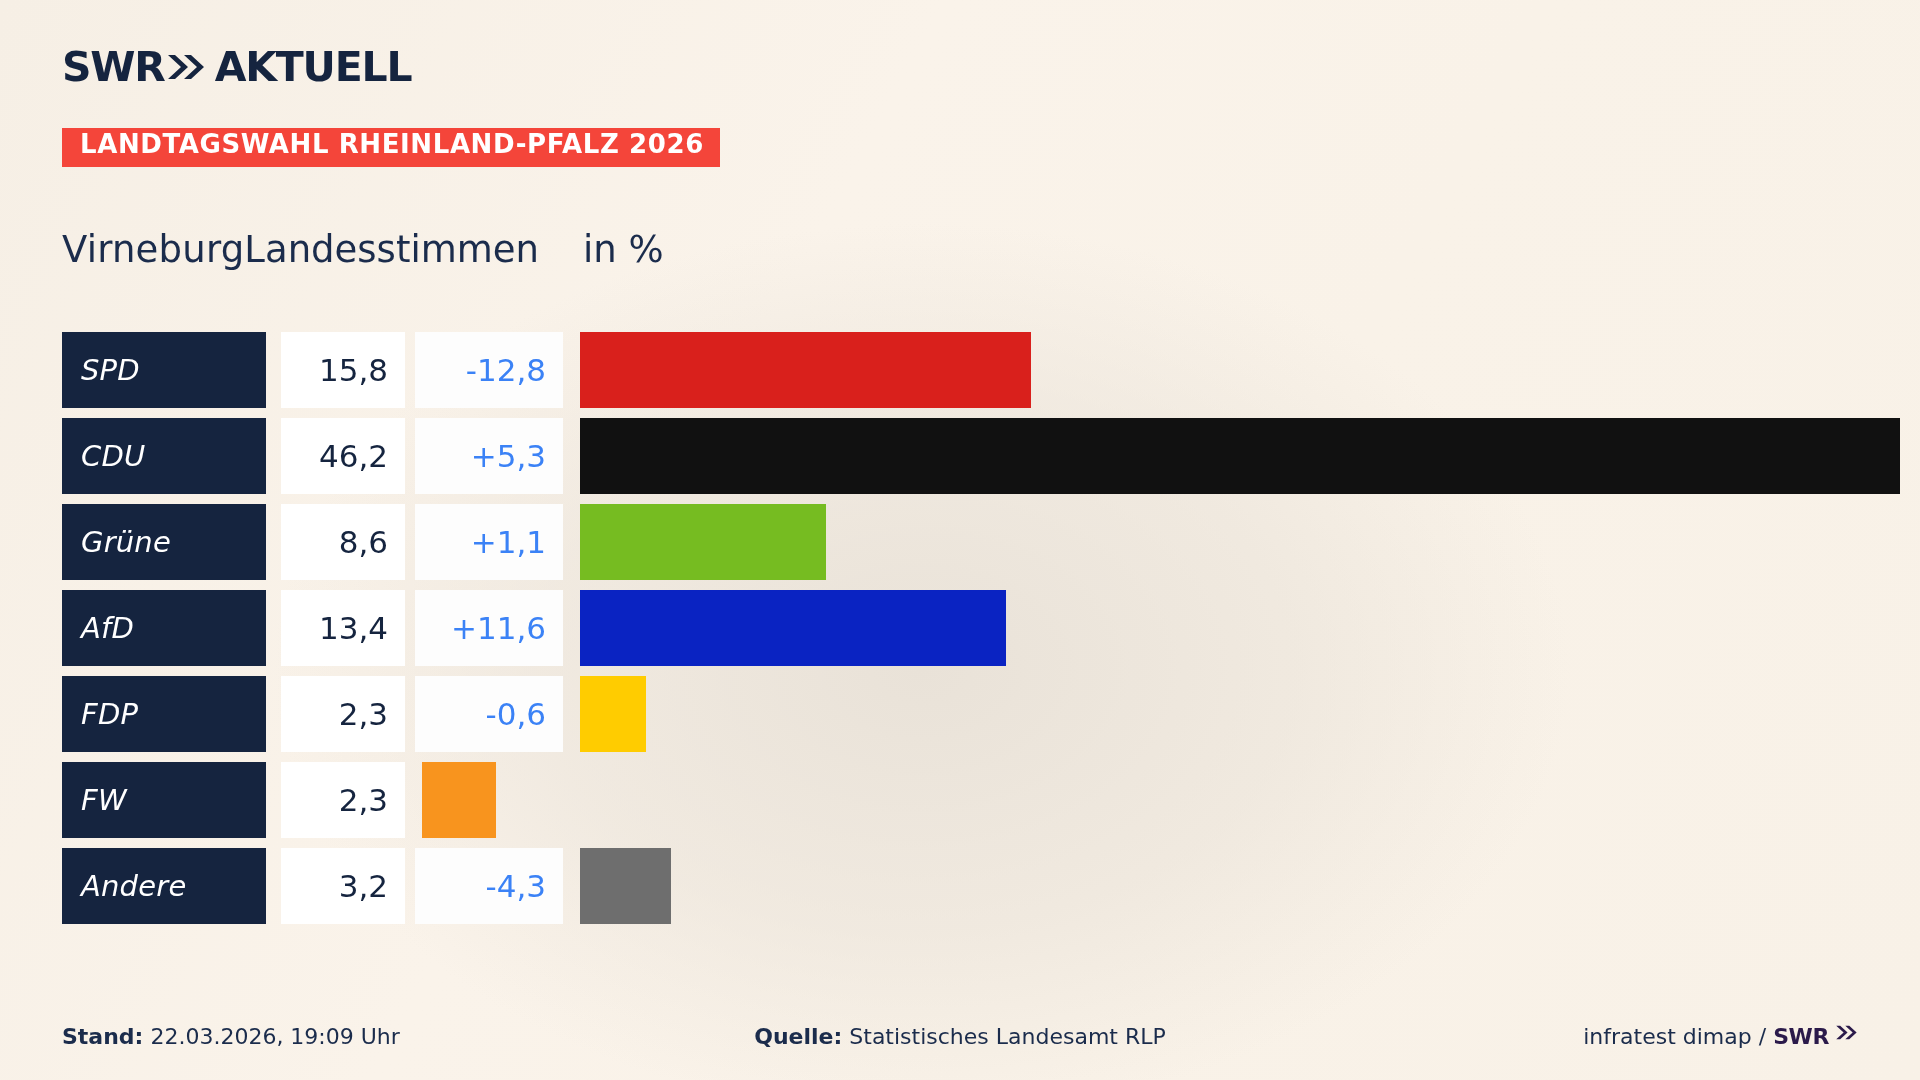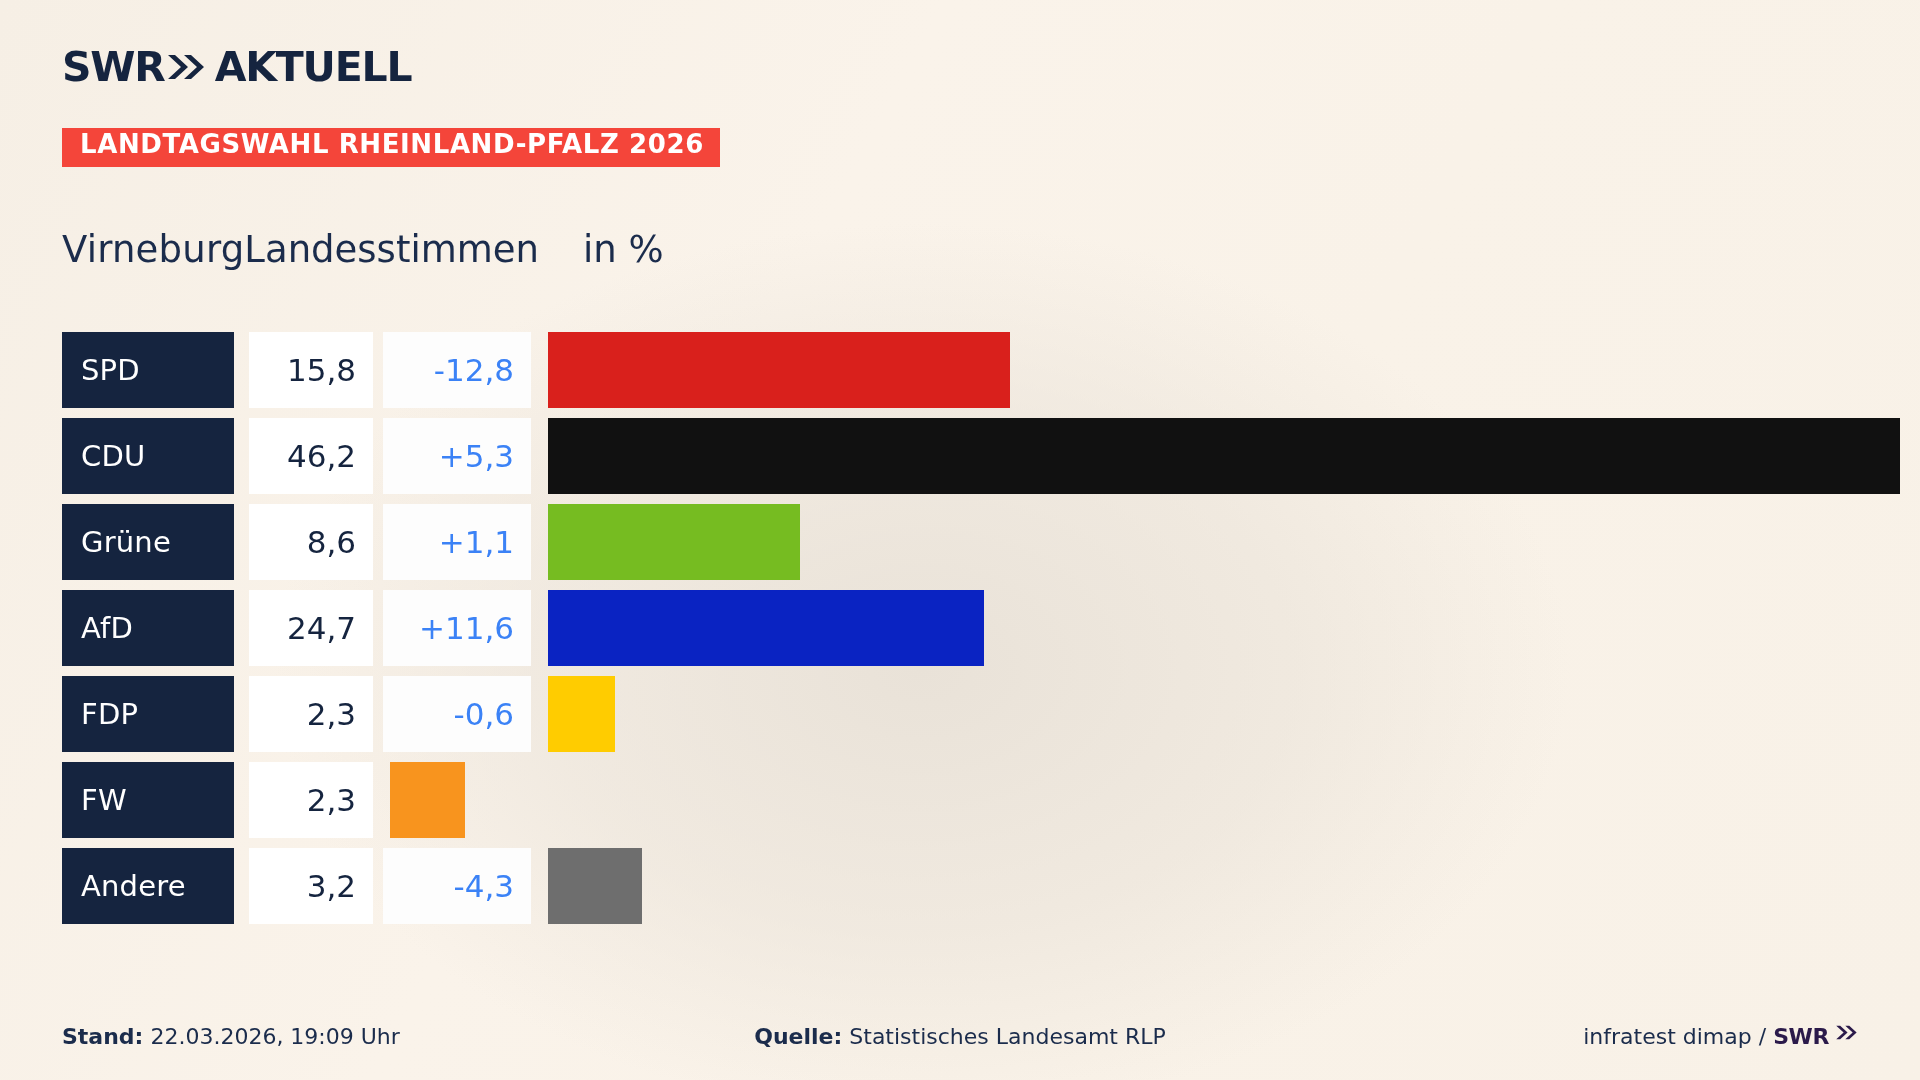--- a/index.html
+++ b/index.html
@@ -90,30 +90,31 @@
     top: 332px;
     right: 20px;
   }
   .row {
     display: flex;
     align-items: stretch;
     height: 76px;
     margin-bottom: 10px;
   }
   .cell-party {
-    width: 172px;
+    width: 204px;
     background: #15243f;
     color: #ffffff;
     display: flex;
     align-items: center;
     padding-left: 19px;
     box-sizing: border-box;
     font-size: 29px;
     font-weight: 400;
     letter-spacing: 0.2px;
+    font-style: italic;
   }
   .cell-num {
     width: 124px;
     margin-left: 15px;
     background: #ffffff;
     color: #15243f;
     display: flex;
     align-items: center;
     justify-content: flex-end;
     padding-right: 17px;
@@ -232,21 +233,21 @@
       <div class="row">
         <div class="cell-party">Grüne</div>
         <div class="cell-num">8,6</div>
         <div class="cell-diff">+1,1</div>
         <div class="bar-track">
           <div class="bar" style="background: rgb(118, 188, 33); width: 18.6147%;"></div>
         </div>
       </div>
       <div class="row">
         <div class="cell-party">AfD</div>
-        <div class="cell-num">24,7</div>
+        <div class="cell-num">13,4</div>
         <div class="cell-diff">+11,6</div>
         <div class="bar-track">
           <div class="bar" style="background: rgb(10, 35, 194); width: 32.2511%;"></div>
         </div>
       </div>
       <div class="row">
         <div class="cell-party">FDP</div>
         <div class="cell-num">2,3</div>
         <div class="cell-diff">-0,6</div>
         <div class="bar-track">

